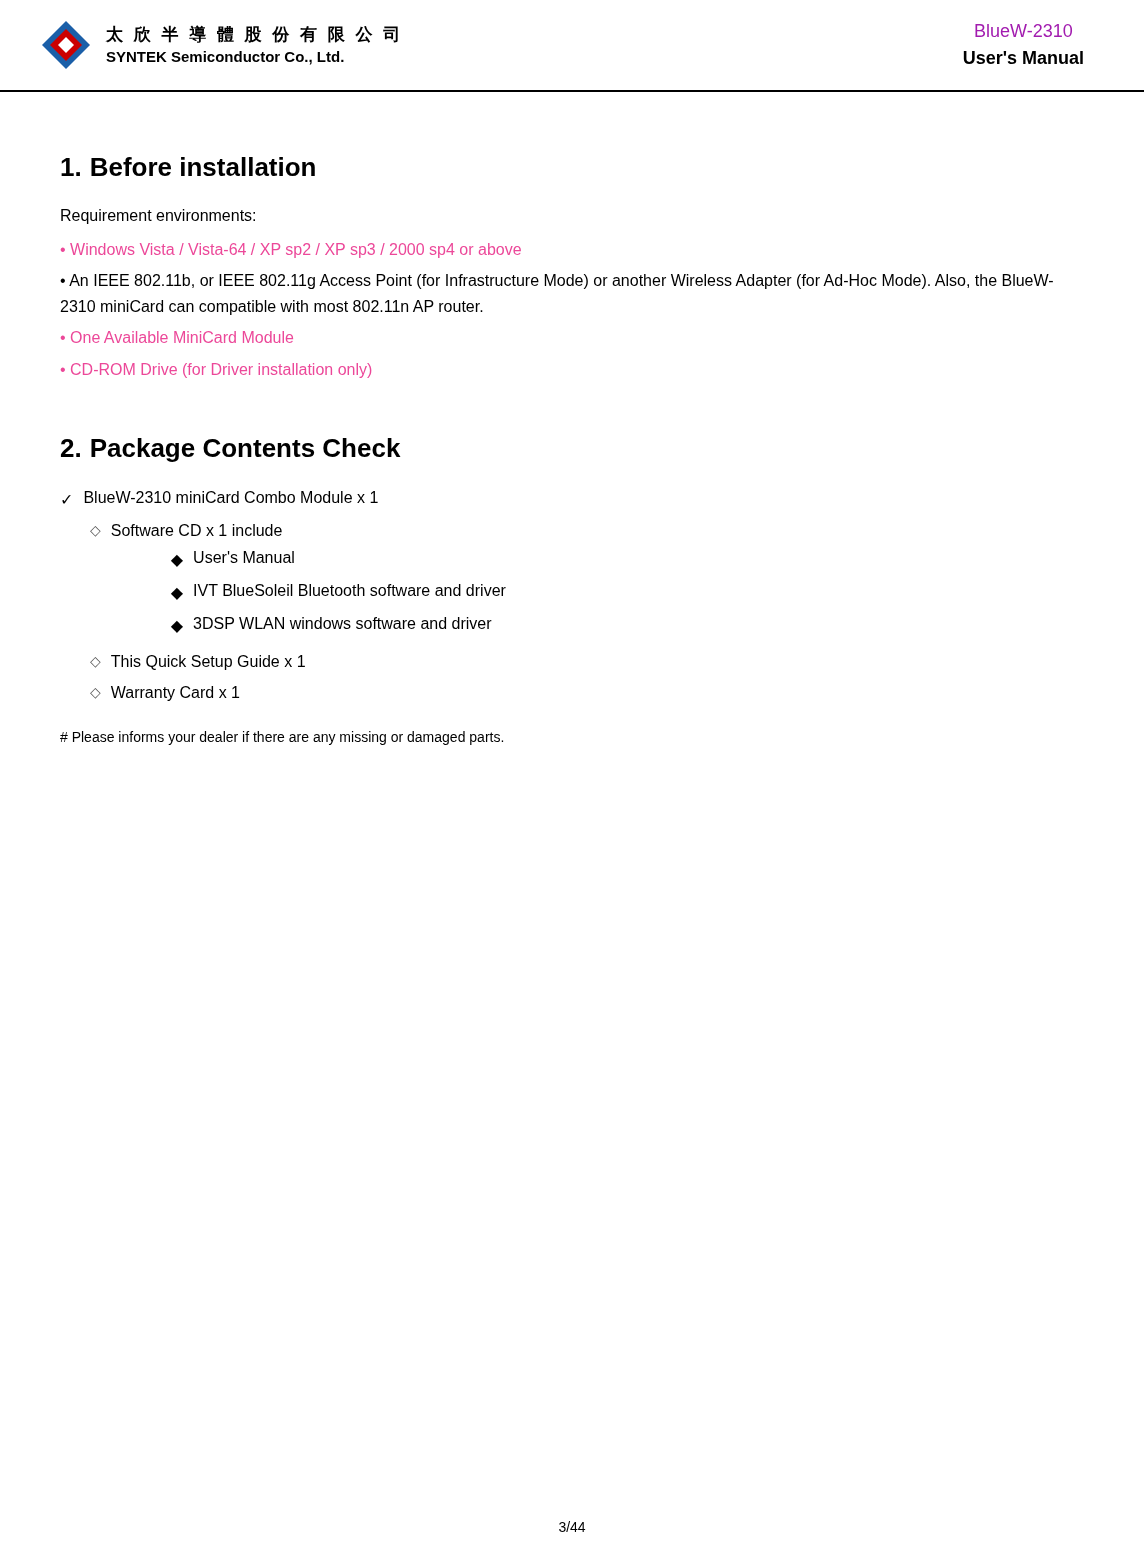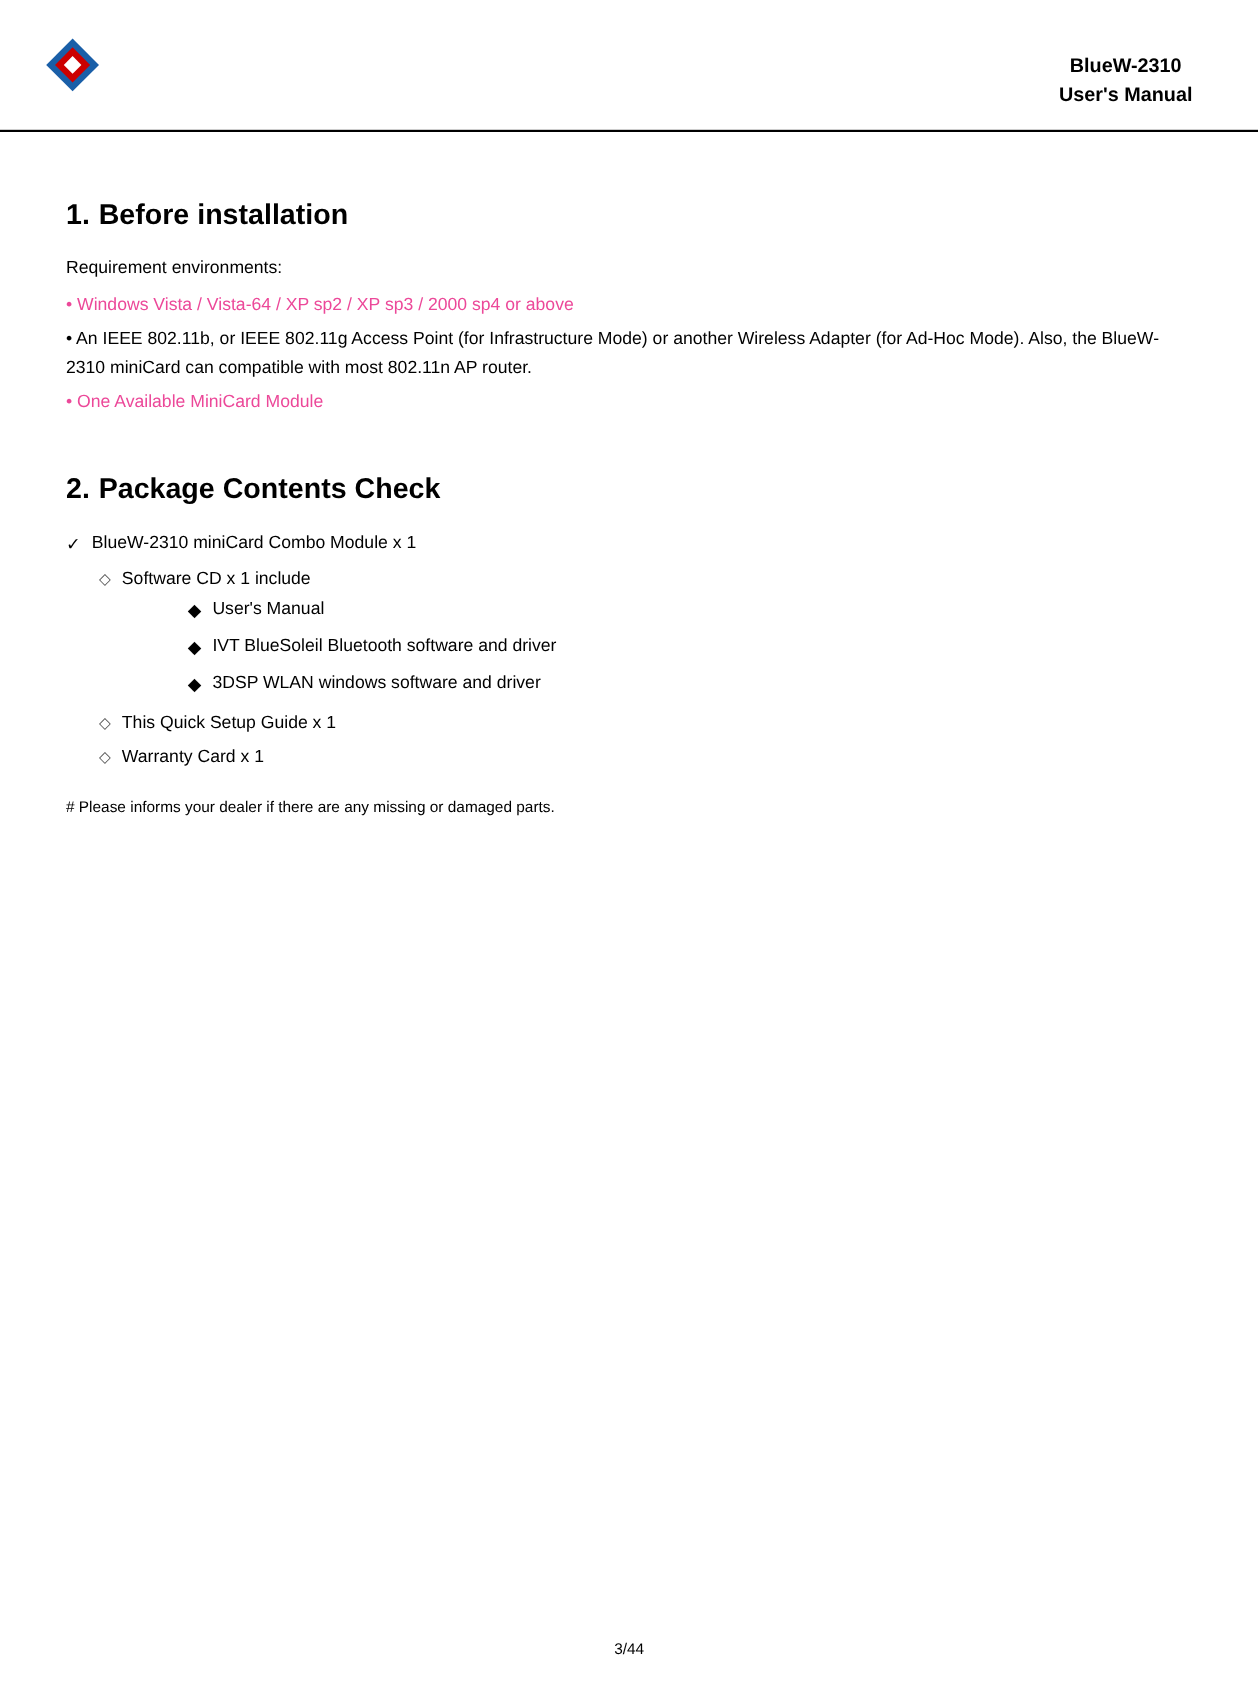--- a/index.html
+++ b/index.html
@@ -62,25 +62,24 @@
       display: block;
       line-height: 1.4;
     }
 
     .header-right {
       text-align: center;
     }
 
     .product-title {
       font-size: 18px;
-      font-weight: bold;
-      color: #000000;
+      font-weight: normal;
+      color: #a21caf;
       display: block;
       line-height: 1.5;
-      margin-top: 28px;
     }
 
     .manual-title {
       font-size: 18px;
       font-weight: bold;
       color: #000000;
       display: block;
       line-height: 1.5;
     }
 
@@ -205,21 +204,21 @@
     .notice-text {
       font-size: 14px;
       color: #000000;
       margin-top: 20px;
       line-height: 1.6;
     }
 
     
     .footer {
       position: absolute;
-      bottom: 36px;
+      bottom: 8px;
       width: 100%;
       text-align: center;
       font-size: 14px;
       color: #000000;
     }
   </style>
 </head>
 <body>
 
 <div class="page-container">
@@ -228,37 +227,42 @@
     <div class="logo-area">
 
       <svg class="logo-icon" viewBox="0 0 52 52" xmlns="http://www.w3.org/2000/svg">
 
         <polygon points="26,2 50,26 26,50 2,26" fill="#1a5fa8"></polygon>
 
         <polygon points="26,10 42,26 26,42 10,26" fill="#cc0000"></polygon>
 
         <polygon points="26,18 34,26 26,34 18,26" fill="#ffffff"></polygon>
       </svg>
+      <div>
+        <span class="company-name-cn">太 欣 半 導 體 股 份 有 限 公 司</span>
+        <span class="company-name-en">SYNTEK Semiconductor Co., Ltd.</span>
+      </div>
     </div>
     <div class="header-right">
       <span class="product-title">BlueW-2310</span>
       <span class="manual-title">User's Manual</span>
     </div>
   </div>
 
   <div class="main-content">
 
     <div class="section-1">
       <h2 class="section-heading">
         <span class="section-num">1.</span><span>Before installation</span>
       </h2>
       <p class="requirement-intro">Requirement environments:</p>
       <p class="bullet-item">• Windows Vista / Vista-64 / XP sp2 / XP sp3 / 2000 sp4 or above</p>
       <p class="long-para">• An IEEE 802.11b, or IEEE 802.11g Access Point (for Infrastructure Mode) or another Wireless Adapter (for Ad-Hoc Mode). Also, the BlueW-2310 miniCard can compatible with most 802.11n AP router.</p>
       <p class="bullet-item">• One Available MiniCard Module</p>
+      <p class="bullet-item">• CD-ROM Drive (for Driver installation only)</p>
     </div>
 
     <div class="section-2">
       <h2 class="section-heading">
         <span class="section-num">2.</span><span>Package Contents Check</span>
       </h2>
 
       <ul class="check-list">
         <li class="check-item">
           <span class="check-symbol">✓</span>

